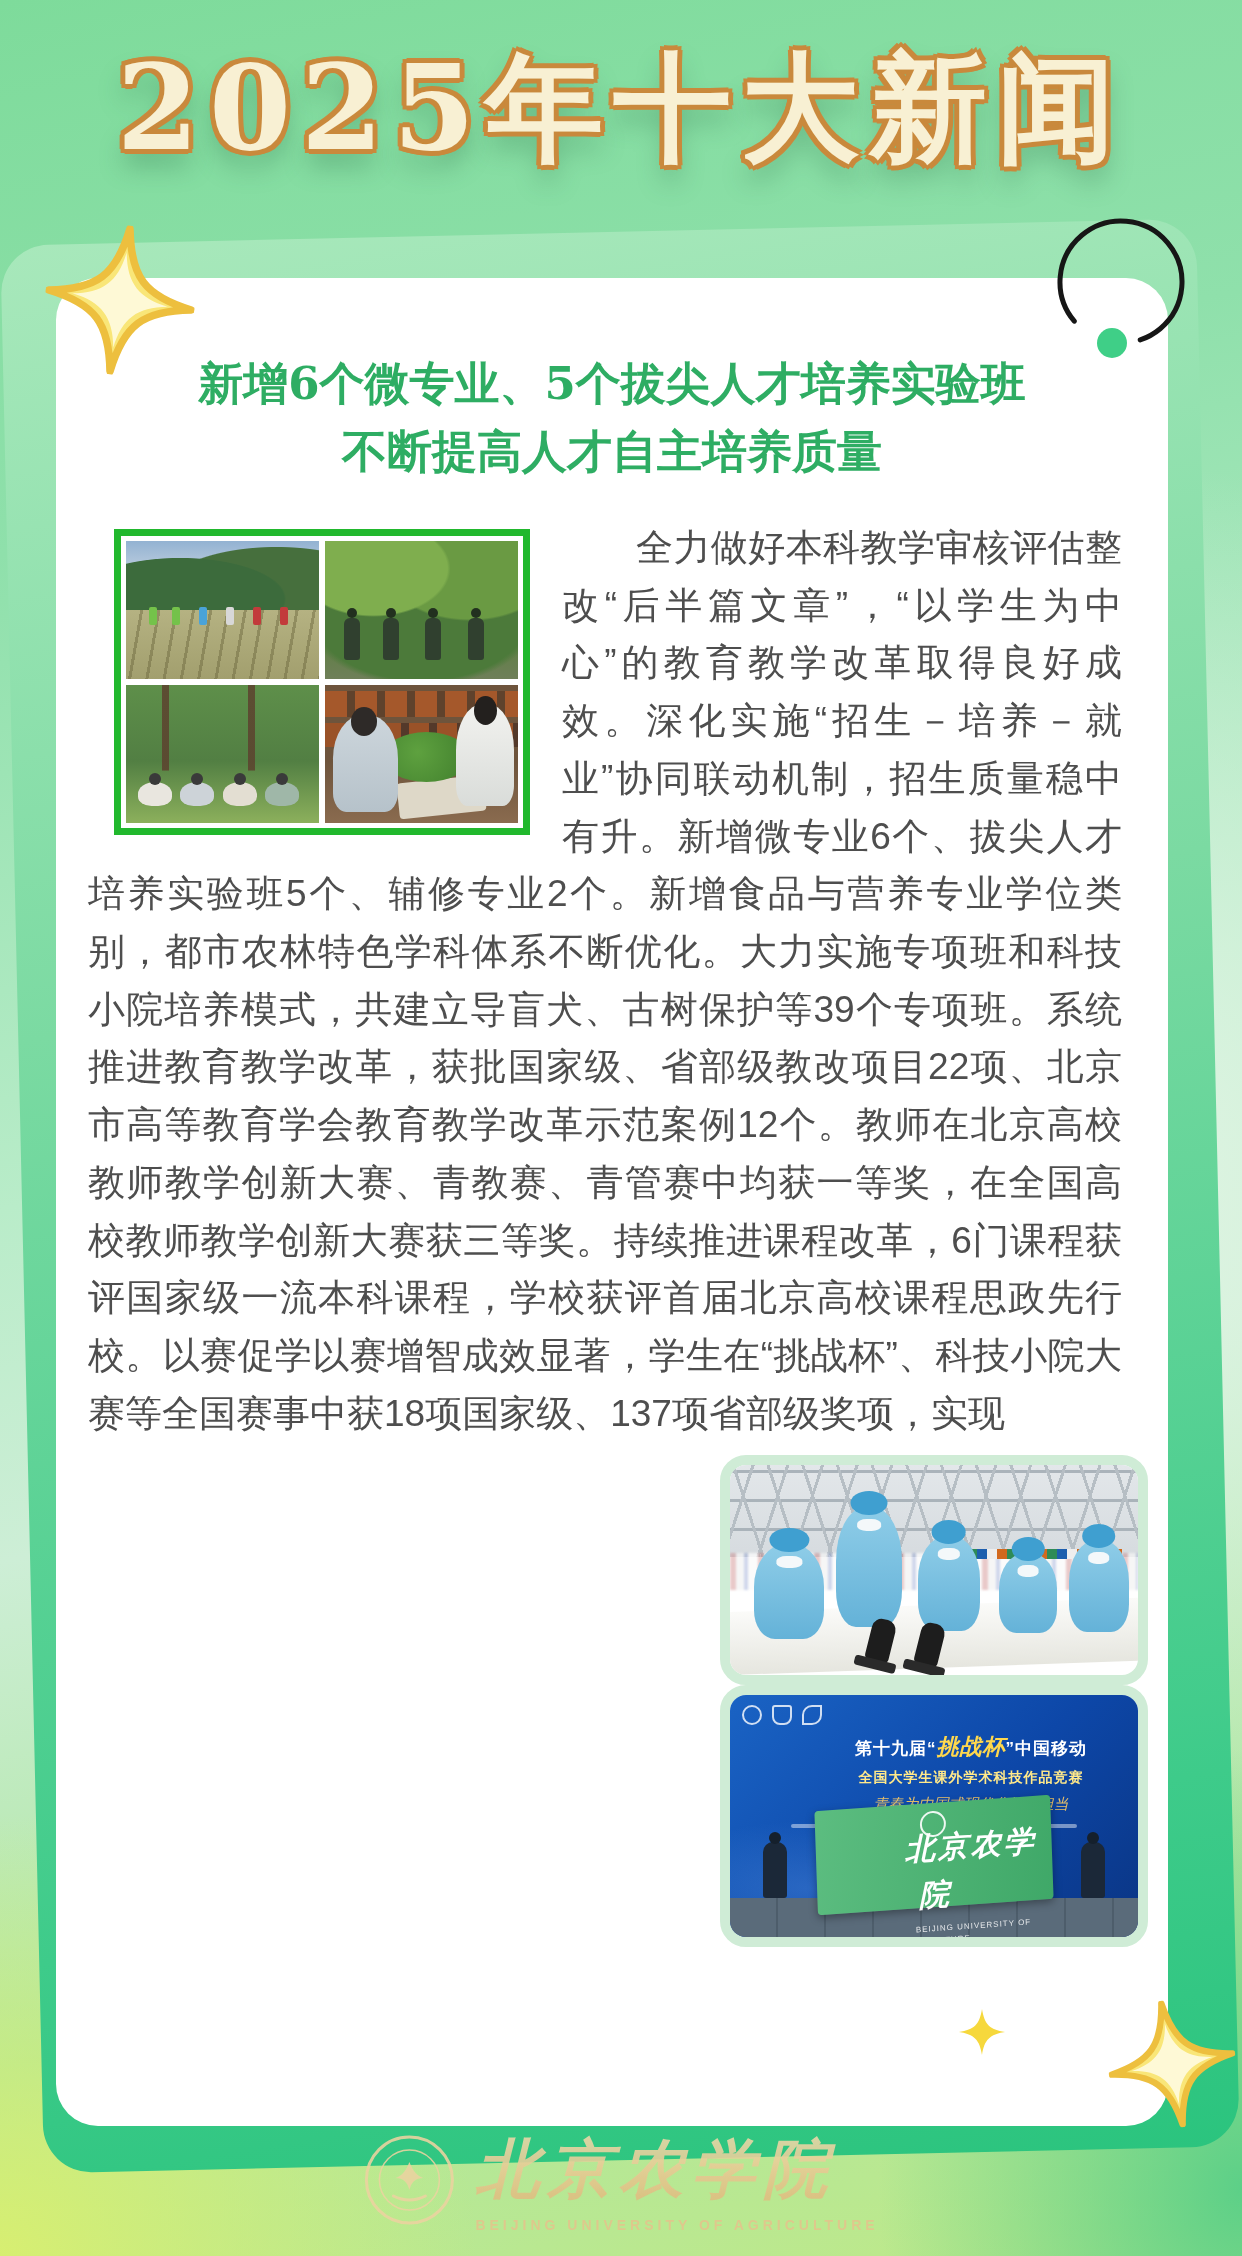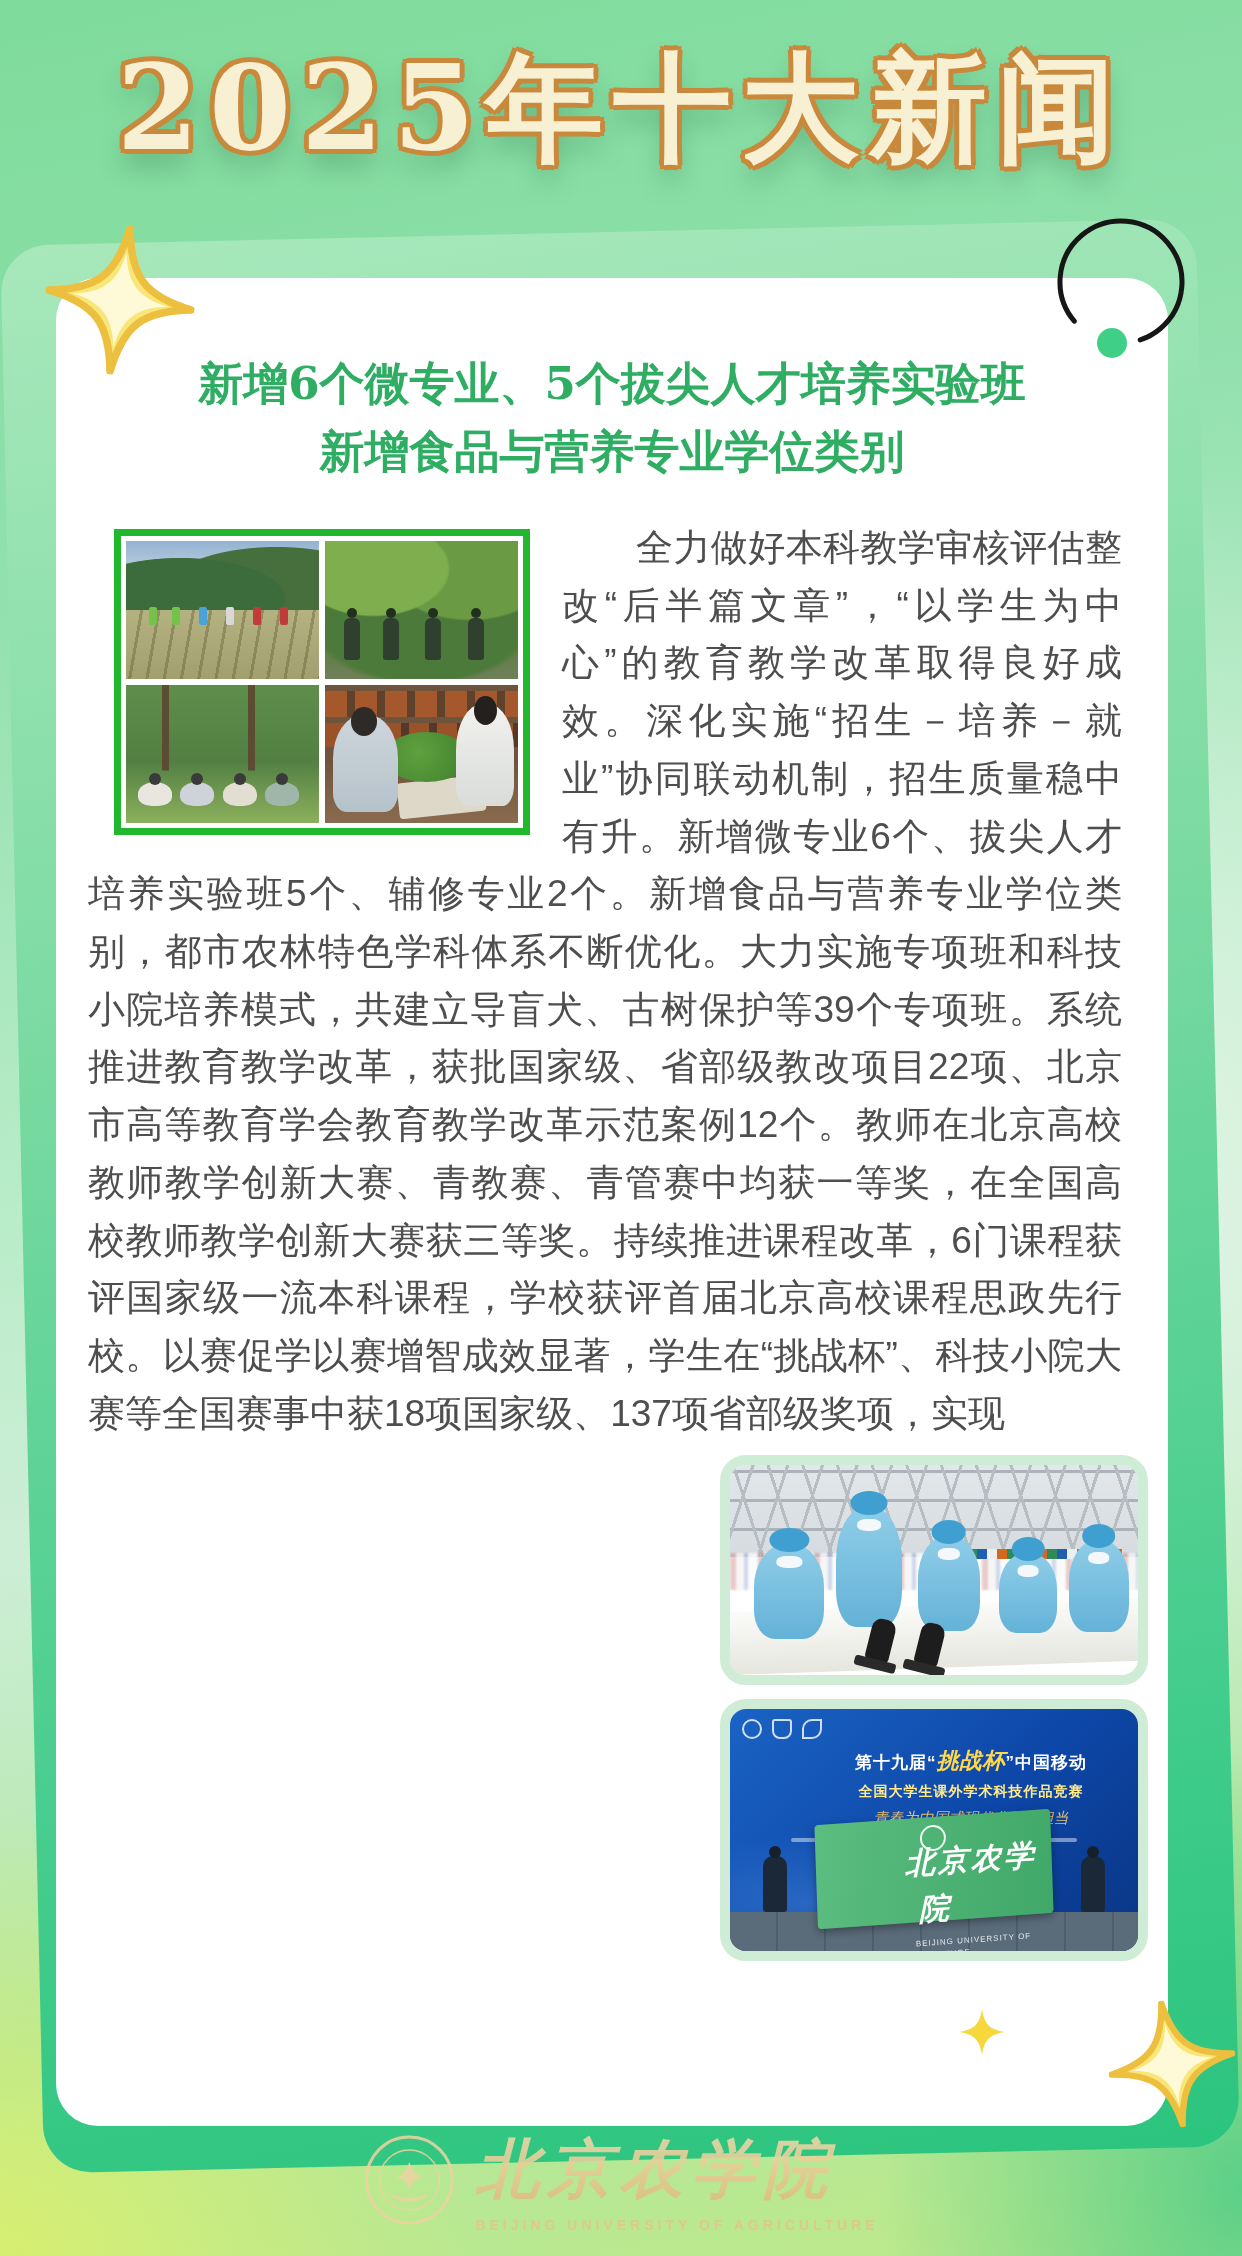--- a/index.html
+++ b/index.html
@@ -60,21 +60,21 @@
   .pots-table{position:absolute;left:38%;bottom:6%;width:45%;height:26%;background:#ded8c8;transform:rotate(-6deg);border-radius:4px;}
   .pots-plant{position:absolute;left:30%;top:34%;width:45%;height:36%;border-radius:50%;
       background:radial-gradient(circle at 40% 40%,#5ea13f,#3f7d2c);}
   .pots-p1{position:absolute;left:4%;top:22%;width:34%;height:70%;border-radius:45% 45% 20% 20%;
       background:linear-gradient(#cdd6dc,#b6c2ca);}
   .pots-p1::before{content:"";position:absolute;top:-8px;left:28%;width:40%;height:30%;border-radius:50%;background:#2e2a28;}
   .pots-p2{position:absolute;right:2%;top:14%;width:30%;height:74%;border-radius:45% 45% 20% 20%;
       background:linear-gradient(#f2f2ef,#d9dcd9);}
   .pots-p2::before{content:"";position:absolute;top:-8px;left:30%;width:40%;height:28%;border-radius:50%;background:#23201e;}
   
-  .right-photos{float:right;width:428px;margin:12px -26px 12px 16px;display:flex;flex-direction:column;gap:14px;}
+  .right-photos{float:right;width:428px;margin:12px -26px 12px 16px;display:flex;flex-direction:column;gap:0;}
   .photo-frame{position:relative;overflow:hidden;border:10px solid #cfecd6;border-radius:26px;background:#fff;}
   .frame-lab{height:210px;}
   .frame-challenge{height:242px;}
   .lab-ceiling{position:absolute;top:0;left:0;right:0;height:44%;
       background:
         repeating-linear-gradient(72deg,transparent 0 30px,#b6bec4 30px 33px),
         repeating-linear-gradient(-72deg,transparent 0 30px,#b6bec4 30px 33px),
         repeating-linear-gradient(0deg,transparent 0 26px,#aab3ba 26px 29px),
         linear-gradient(#e3e7ea,#d6dbdf);}
   .lab-crowd{position:absolute;top:42%;left:0;right:0;height:18%;filter:blur(1px);
@@ -135,21 +135,21 @@
 <div id="poster">
 
   <div class="poster-title">2025年十大新闻</div>
 
   <div class="green-panel"></div>
 
   <div class="card">
 
     <div class="card-heading">
       <div>新增6个微专业、5个拔尖人才培养实验班</div>
-      <div>新增食品与营养专业学位类别</div>
+      <div>不断提高人才自主培养质量</div>
     </div>
 
     <div class="article">
 
       
       <div class="collage">
         <div class="cell cell-field">
           <i style="left:12%;background:#74c24a"></i>
             <i style="left:24%;background:#74c24a"></i>
           <i style="left:38%;background:#4aa3d8"></i>

